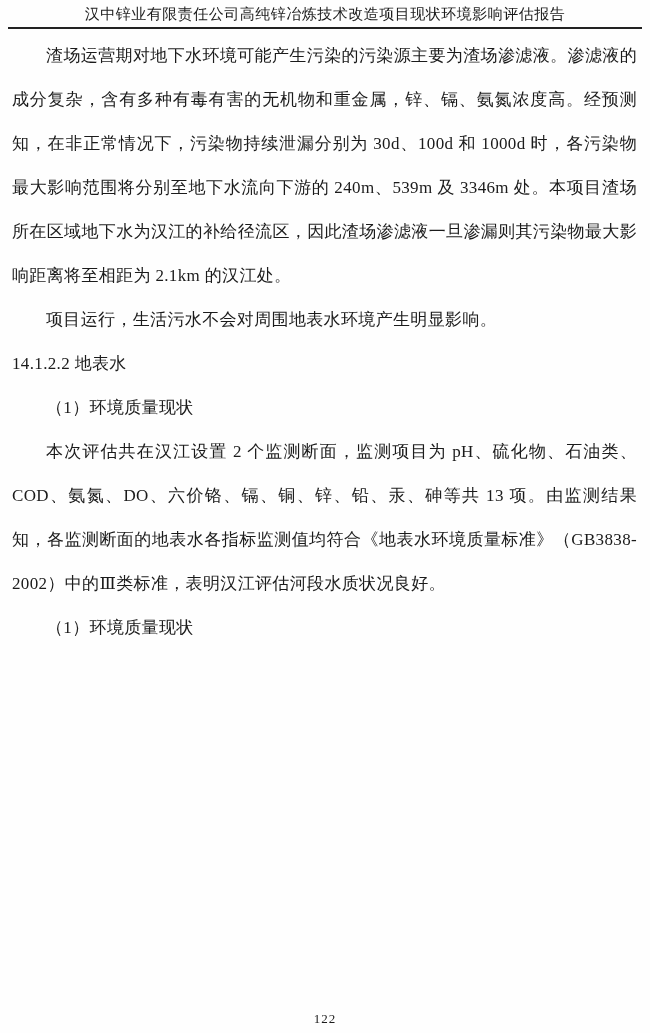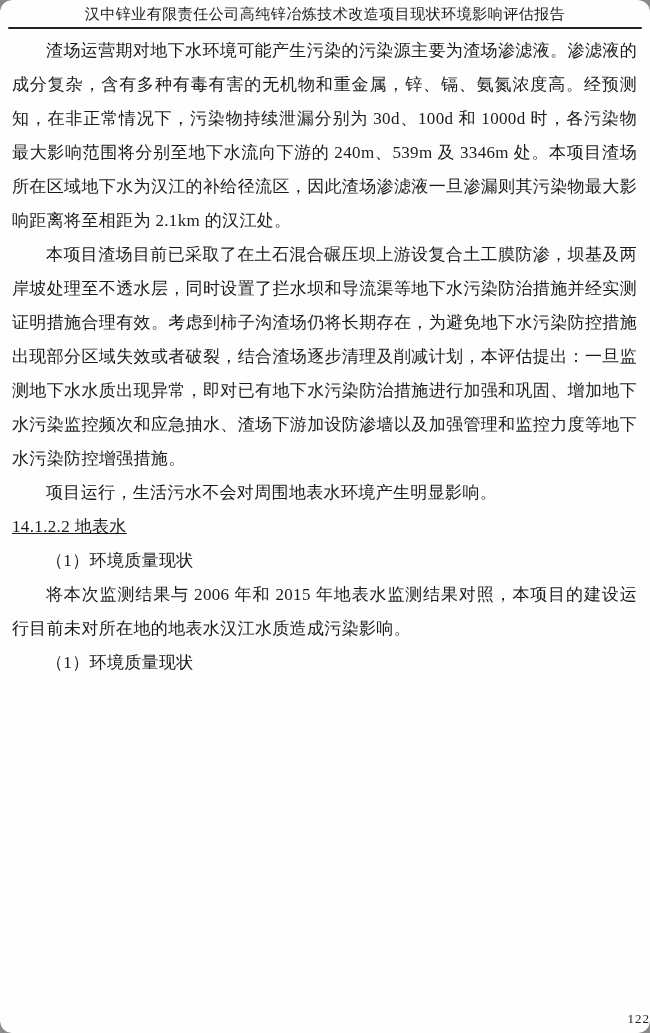--- a/index.html
+++ b/index.html
@@ -1,15 +1,15 @@
 <!DOCTYPE html>
 <html><head>
 <meta charset="utf-8">
 <style>
-  * { margin: 0; padding: 0; box-sizing: border-box; border-radius: 12px; }
+  * { margin: 0; padding: 0; box-sizing: border-box; }
 
   html, body {
     background: #8a8a8a;
   }
 
   .page {
     position: relative;
     width: 650px;
     height: 1033px;
     margin: 0 auto;
@@ -33,66 +33,64 @@
 
   .header-rule {
     height: 0;
     border-bottom: 2px solid #222;
     margin: 3px 8px 0 8px;
   }
 
   .content {
     padding: 5px 13px 0 12px;
     font-size: 17px;
-    line-height: 34px;
+    line-height: 44px;
     letter-spacing: 0.35px;
     text-align: justify;
     text-justify: inter-ideograph;
   }
 
   .content p {
     margin: 0;
   }
 
   p.para {
     text-indent: 2em;
   }
 
   p.section-heading {
     text-indent: 0;
-    text-decoration: underline;
   }
 
   .footer {
     position: absolute;
     bottom: 6px;
     left: 0;
     width: 100%;
-    text-align: right;
+    text-align: center;
     font-size: 13px;
     letter-spacing: 1px;
   }
 </style>
 </head>
 <body>
 
 <div class="page">
 
   <div class="header">
     <div class="header-title">汉中锌业有限责任公司高纯锌冶炼技术改造项目现状环境影响评估报告</div>
     <div class="header-rule"></div>
   </div>
 
   <div class="content">
     <p class="para">渣场运营期对地下水环境可能产生污染的污染源主要为渣场渗滤液。渗滤液的成分复杂，含有多种有毒有害的无机物和重金属，锌、镉、氨氮浓度高。经预测知，在非正常情况下，污染物持续泄漏分别为 30d、100d 和 1000d 时，各污染物最大影响范围将分别至地下水流向下游的 240m、539m 及 3346m 处。本项目渣场所在区域地下水为汉江的补给径流区，因此渣场渗滤液一旦渗漏则其污染物最大影响距离将至相距为 2.1km 的汉江处。</p>
-    <p class="para">本项目渣场目前已采取了在土石混合碾压坝上游设复合土工膜防渗，坝基及两岸坡处理至不透水层，同时设置了拦水坝和导流渠等地下水污染防治措施并经实测证明措施合理有效。考虑到柿子沟渣场仍将长期存在，为避免地下水污染防控措施出现部分区域失效或者破裂，结合渣场逐步清理及削减计划，本评估提出：一旦监测地下水水质出现异常，即对已有地下水污染防治措施进行加强和巩固、增加地下水污染监控频次和应急抽水、渣场下游加设防渗墙以及加强管理和监控力度等地下水污染防控增强措施。</p>
     <p class="para">项目运行，生活污水不会对周围地表水环境产生明显影响。</p>
     <p class="section-heading">14.1.2.2 地表水</p>
     <p class="para">（1）环境质量现状</p>
-    <p class="para">将本次监测结果与 2006 年和 2015 年地表水监测结果对照，本项目的建设运行目前未对所在地的地表水汉江水质造成污染影响。</p>
+    <p class="para">本次评估共在汉江设置 2 个监测断面，监测项目为 pH、硫化物、石油类、COD、氨氮、DO、六价铬、镉、铜、锌、铅、汞、砷等共 13 项。由监测结果知，各监测断面的地表水各指标监测值均符合《地表水环境质量标准》（GB3838-2002）中的Ⅲ类标准，表明汉江评估河段水质状况良好。</p>
     <p class="para">（1）环境质量现状</p>
   </div>
 
   <div class="footer">
     <span>122</span>
   </div>
 
 </div>
 
 </body></html>

